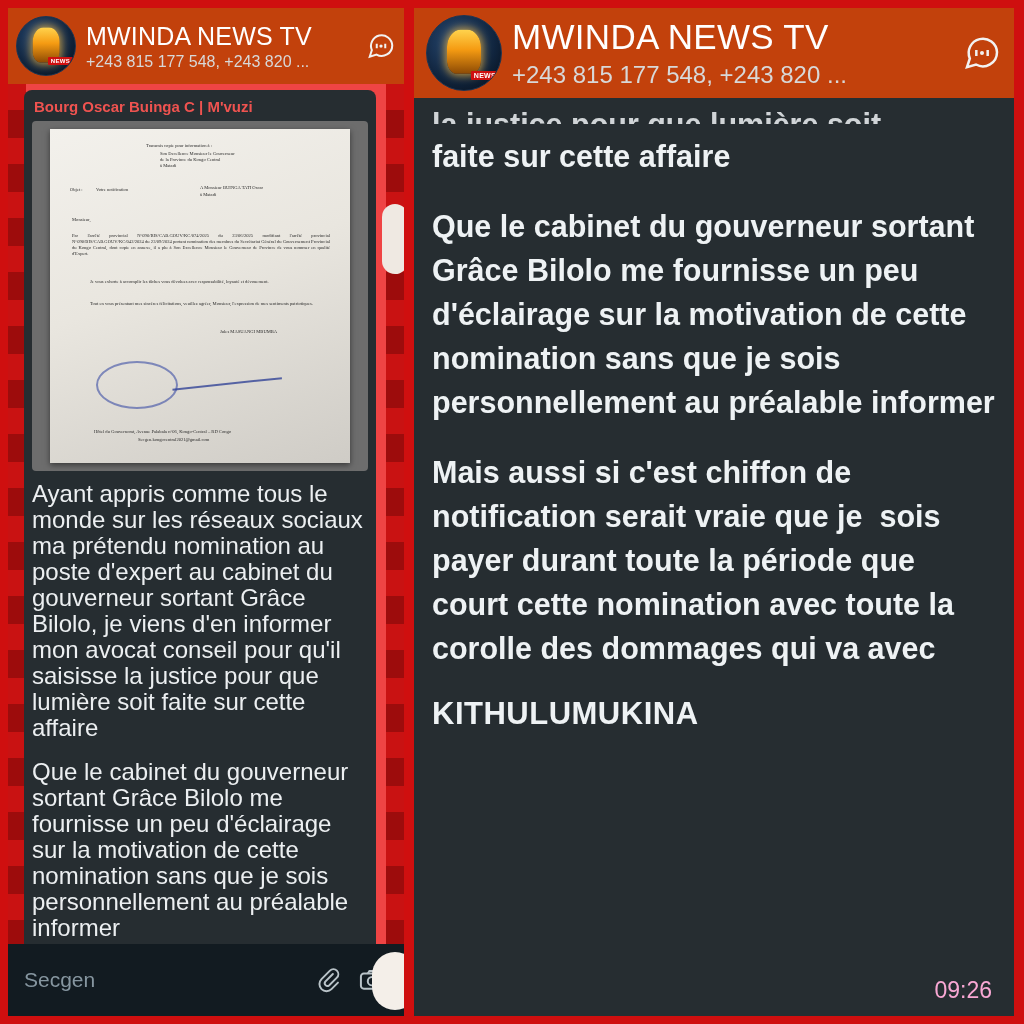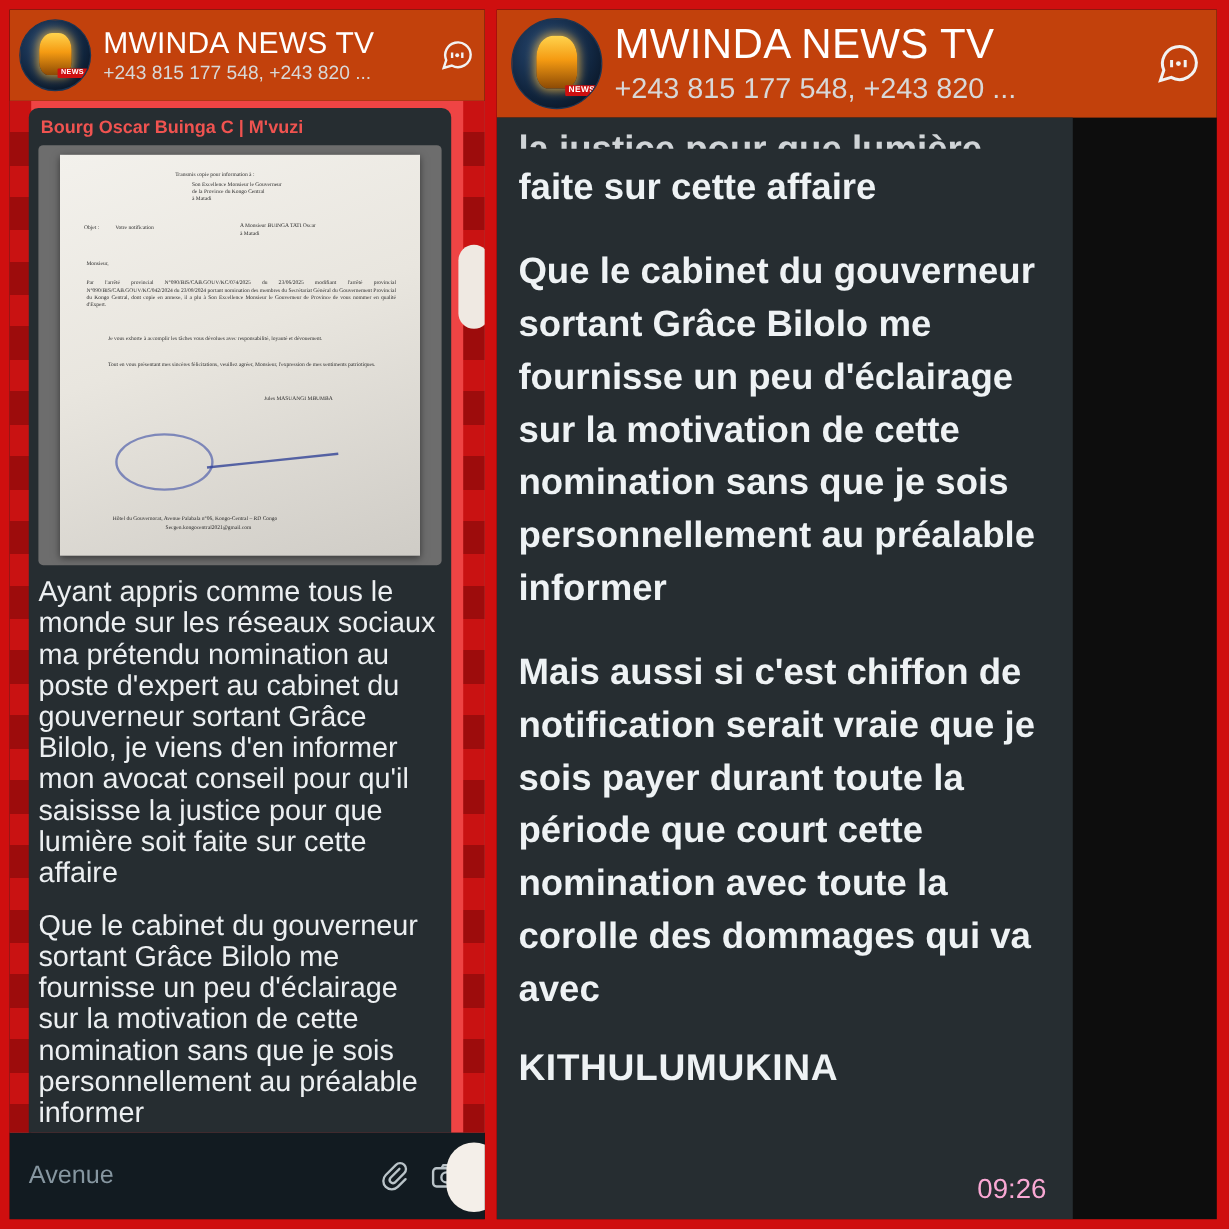--- a/index.html
+++ b/index.html
@@ -252,21 +252,21 @@
     height: 58px;
     background: #f4efe9;
     border-radius: 24px;
   }
 
   
   .right-body {
     position: absolute;
     left: 0;
     top: 90px;
-    width: 480px;
+    width: 600px;
     bottom: 0;
     background: #262d31;
     padding: 4px 18px 0 18px;
     box-sizing: border-box;
     overflow: hidden;
     color: #eef2f4;
   }
   .r-text {
     font-size: 30.5px;
     line-height: 44px;
@@ -353,21 +353,21 @@
           </div>
         </div>
 
         <div class="msg-text">Ayant appris comme tous le monde sur les réseaux sociaux ma prétendu nomination au poste d'expert au cabinet du gouverneur sortant Grâce Bilolo, je viens d'en informer mon avocat conseil pour qu'il saisisse la justice pour que lumière soit faite sur cette affaire</div>
         <div class="msg-text p2">Que le cabinet du gouverneur sortant Grâce Bilolo me fournisse un peu d'éclairage sur la motivation de cette nomination sans que je sois personnellement au préalable informer</div>
         <div class="msg-text p2 clipped">Mais aussi si c'est chiffon de</div>
       </div>
     </div>
 
     <div class="composer">
-      <div class="input-pill">Avenue</div>
+      <div class="input-pill">Secgen</div>
       <div class="c-icon">
         <svg width="26" height="26" viewBox="0 0 24 24" fill="none" stroke="#b9c3c8" stroke-width="1.8" stroke-linecap="round">
           <path d="M16.5 6.5l-7 7a2.5 2.5 0 0 0 3.5 3.5l7.2-7.2a4.5 4.5 0 0 0-6.4-6.4L6 11.2a6.5 6.5 0 0 0 9.2 9.2l6-6"></path>
         </svg>
       </div>
       <div class="c-icon">
         <svg width="28" height="28" viewBox="0 0 24 24" fill="none" stroke="#b9c3c8" stroke-width="1.7">
           <rect x="2.5" y="6.5" width="19" height="13" rx="2.5"></rect>
           <circle cx="12" cy="13" r="3.6"></circle>
           <path d="M8.4 6.5l1.4-2.2h4.4l1.4 2.2"></path>

